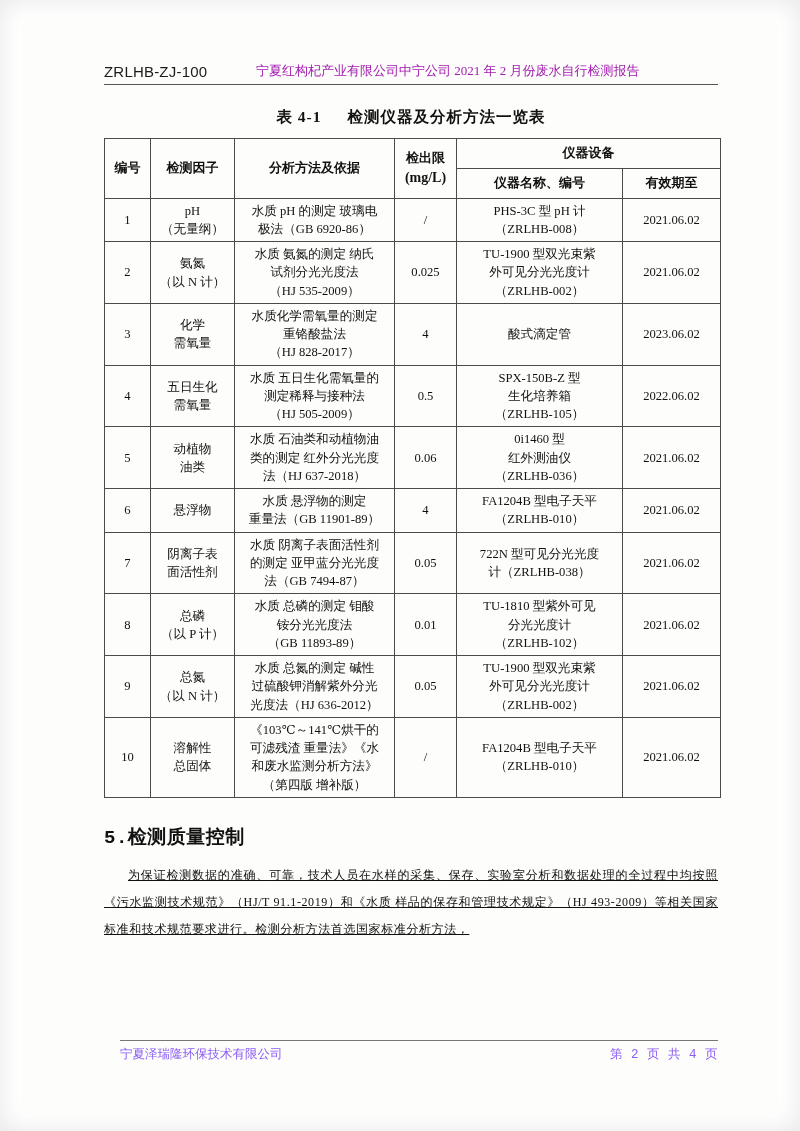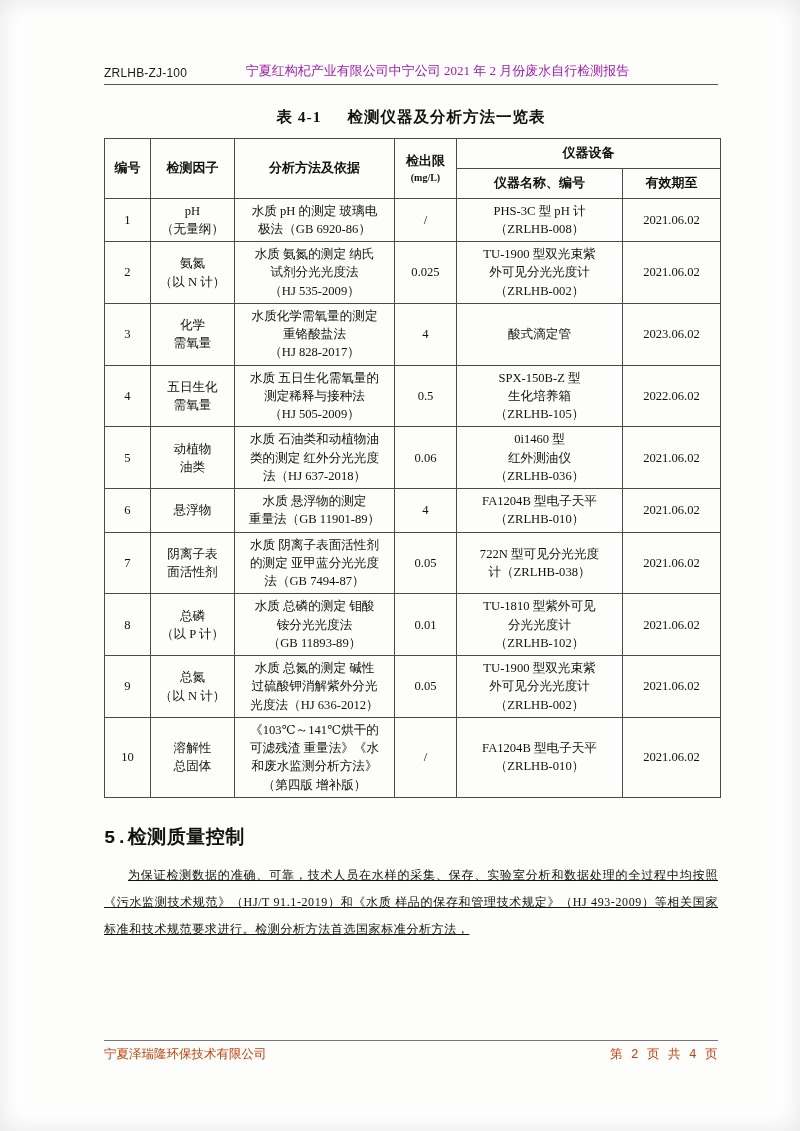--- a/index.html
+++ b/index.html
@@ -43,21 +43,21 @@
   
   .doc-header {
     display: flex;
     align-items: flex-end;
     border-bottom: 1px solid #555;
     padding-bottom: 4px;
     margin-bottom: 22px;
   }
   .doc-code {
     font-family: "Liberation Sans", sans-serif;
-    font-size: 12px;
+    font-size: 15px;
     letter-spacing: 0.2px;
     color: #1b1b1b;
     white-space: nowrap;
   }
   .doc-title {
     flex: 1;
     text-align: center;
     font-size: 13px;
     color: #a21caf;
     padding-right: 30px;
@@ -93,21 +93,21 @@
     font-weight: bold;
     font-size: 13px;
     padding: 5px 2px;
   }
   .col-no    { width: 46px; }
   .col-fac   { width: 84px; }
   .col-meth  { width: 160px; }
   .col-lim   { width: 62px; }
   .col-inst  { width: 166px; }
   .col-val   { width: 98px; }
-  .sub-unit { font-size: 10px; display:block; }
+  .sub-unit { font-size: 14px; display:block; }
   .cell-lines span { display: block; }
 
   
   .section-head {
     font-size: 19px;
     font-weight: bold;
     margin: 26px 0 12px 0;
     font-family: Liberation Mono, monospace;
     letter-spacing: 0.5px;
   }
@@ -117,30 +117,30 @@
     text-align: justify;
     text-justify: inter-ideograph;
     text-indent: 2em;
     letter-spacing: 0.6px;
     text-decoration: underline;
   }
 
   
   .doc-footer {
     position: absolute;
-    left: 82px;
+    left: 98px;
     right: 60px;
     bottom: 54px;
     display: flex;
     justify-content: space-between;
     align-items: center;
     font-size: 12.5px;
     border-top: 1px solid #777;
     padding-top: 5px;
-    color: #c2410c;
+    color: #8b5cf6;
   }
   .footer-right { letter-spacing: 0.5px; font-family: Liberation Mono, monospace; }
 </style>
 </head>
 <body>
 
 <div class="page">
   <div class="sheet">
     <div class="content">
 

